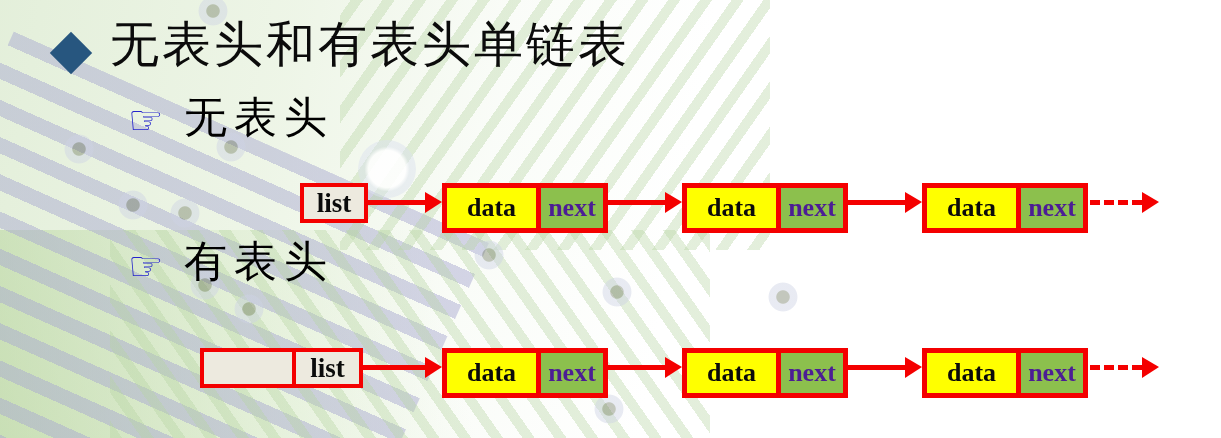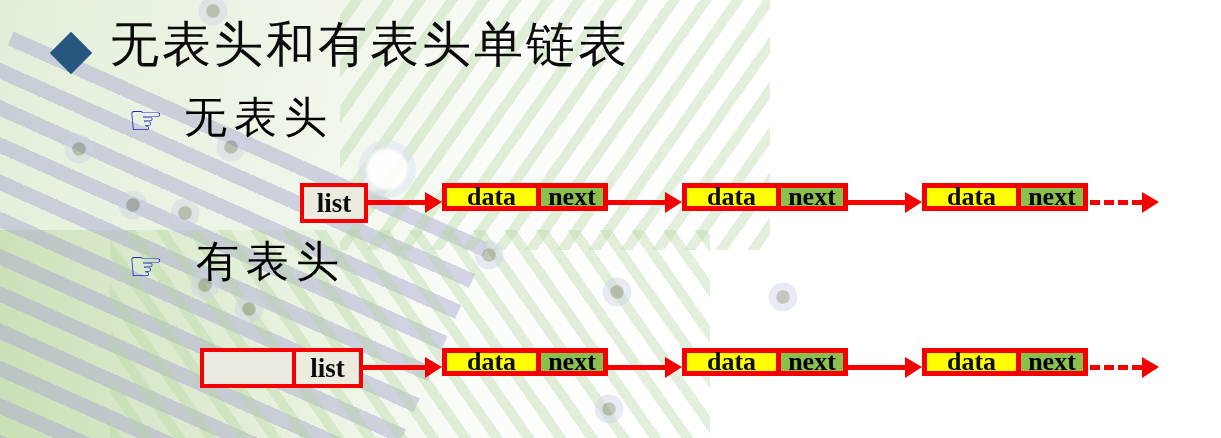--- a/index.html
+++ b/index.html
@@ -33,25 +33,25 @@
   .pointer{color:#2424CC;font-size:40px;line-height:40px;font-family:"DejaVu Sans", sans-serif;}
   .bullet-label{font-size:43px;line-height:52px;letter-spacing:7px;color:#000000;white-space:nowrap;}
 
   
   .list-box{width:68px;height:40px;box-sizing:border-box;border:4px solid #F40000;background:#EDEADF;
     display:flex;align-items:center;justify-content:center;font-weight:bold;font-size:27px;color:#0b0b0b;}
   .head-node{width:163px;height:40px;box-sizing:border-box;border:4px solid #F40000;display:flex;}
   .head-node .empty{width:92px;box-sizing:border-box;border-right:4px solid #F40000;background:#EDEADF;}
   .head-node .listcell{flex:1;background:#EDEADF;display:flex;align-items:center;justify-content:center;
     font-weight:bold;font-size:27px;color:#0b0b0b;}
-  .node{width:166px;height:28px;box-sizing:border-box;border:5px solid #F40000;display:flex;justify-content:flex-end;}
+  .node{width:166px;height:50px;box-sizing:border-box;border:5px solid #F40000;display:flex;justify-content:flex-end;}
   .node .data{width:94px;box-sizing:border-box;border-right:5px solid #F40000;background:#FFFF00;
     display:flex;align-items:center;justify-content:center;font-weight:bold;font-size:26px;color:#0b0b0b;}
   .node .next{flex:1;background:#8CC04D;display:flex;align-items:center;justify-content:center;
-    font-weight:bold;font-size:26px;color:#000000;}
+    font-weight:bold;font-size:26px;color:#4c1d95;}
   .arrow{position:absolute;height:0;border-top:5px solid #F40000;}
   .arrow.dashed{border-top-style:dashed;}
   .arrow::after{content:"";position:absolute;right:-17px;top:-13px;width:0;height:0;
     border-left:17px solid #F40000;border-top:10px solid transparent;border-bottom:11px solid transparent;}
 </style>
 </head>
 <body>
 
 <div class="abs bg-wash"></div>
 <div class="abs bg-corner"></div>
@@ -89,21 +89,21 @@
   <div class="next">next</div>
 </div>
 <div class="arrow" style="left:848px;top:200px;width:57px"></div>
 <div class="abs node" style="left:922px;top:183px">
   <div class="data">data</div>
   <div class="next">next</div>
 </div>
 <div class="arrow dashed" style="left:1090px;top:200px;width:52px"></div>
 
 <div class="abs pointer" style="left:128px;top:246px">☞</div>
-<div class="abs bullet-label" style="left:196px;top:236px">有表头</div>
+<div class="abs bullet-label" style="left:184px;top:236px">有表头</div>
 
 <div class="abs head-node" style="left:200px;top:348px">
   <div class="empty"></div>
   <div class="listcell">list</div>
 </div>
 <div class="arrow" style="left:363px;top:365px;width:62px"></div>
 <div class="abs node" style="left:442px;top:348px">
   <div class="data">data</div>
   <div class="next">next</div>
 </div>

